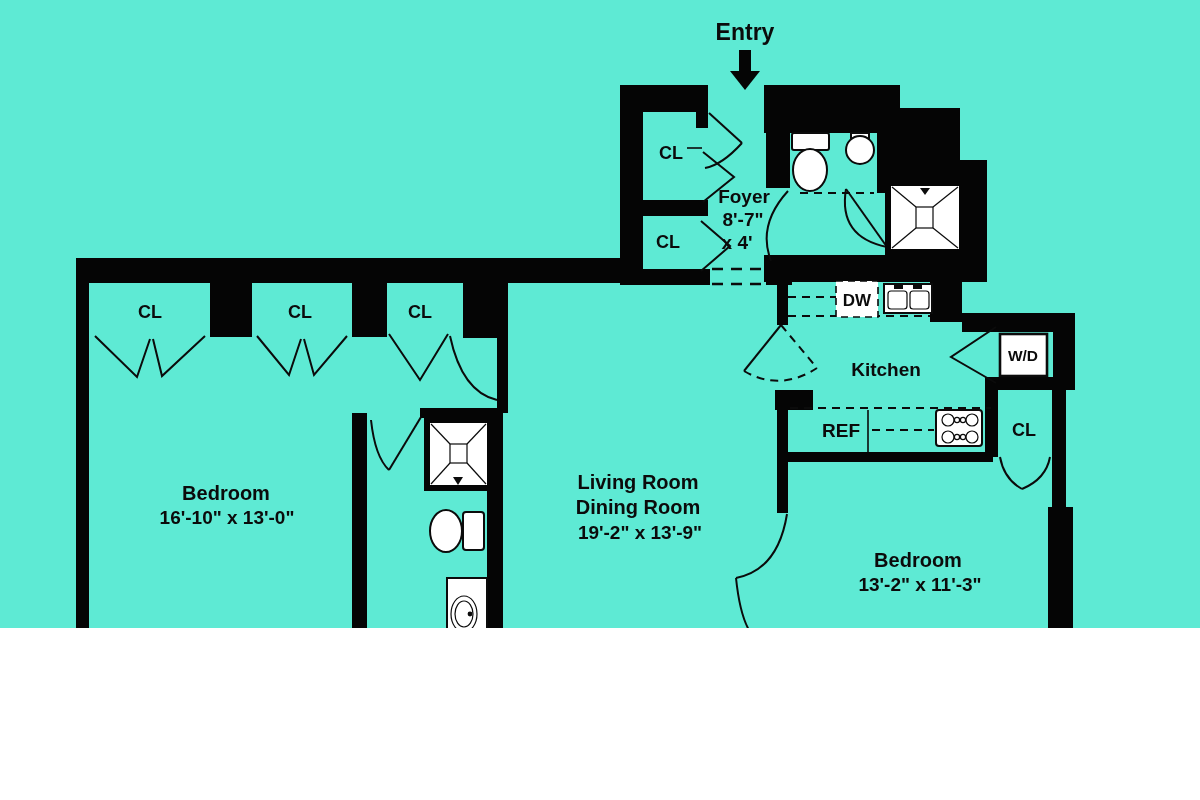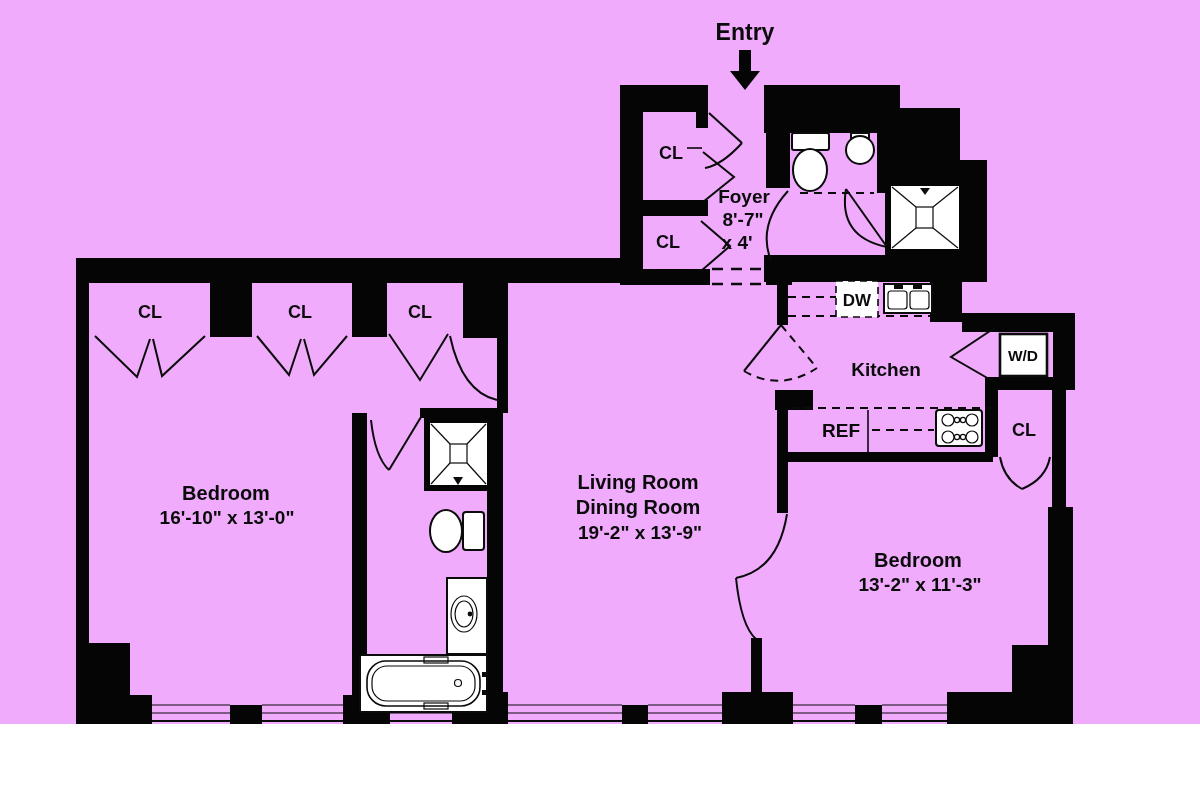--- a/index.html
+++ b/index.html
@@ -1,16 +1,16 @@
 <!DOCTYPE html>
 <html><head>
 <meta charset="utf-8">
 <style>
   html,body{margin:0;padding:0;background:#ffffff;}
-  .stage{position:relative;width:1200px;height:724px;background:#f0abfc;overflow:hidden;
+  .stage{position:relative;width:1200px;height:628px;background:#5eead4;overflow:hidden;
          font-family:"Liberation Sans","DejaVu Sans",sans-serif;}
   svg{display:block;}
   text{font-family:"Liberation Sans","DejaVu Sans",sans-serif;font-weight:700;fill:#0b0b0b;}
   .t22{font-size:23px;} .t20{font-size:20px;} .t19{font-size:19px;}
   .t18{font-size:18px;} .t17{font-size:17px;} .t15{font-size:15.5px;}
   .wall{fill:#050505;stroke:none;}
   .ln{stroke:#0b0b0b;stroke-width:2;fill:none;}
   .ln15{stroke:#0b0b0b;stroke-width:1.6;fill:none;}
   .thin{stroke:#0b0b0b;stroke-width:1.2;fill:none;}
   .fix{stroke:#0b0b0b;stroke-width:2;fill:#ffffff;}

